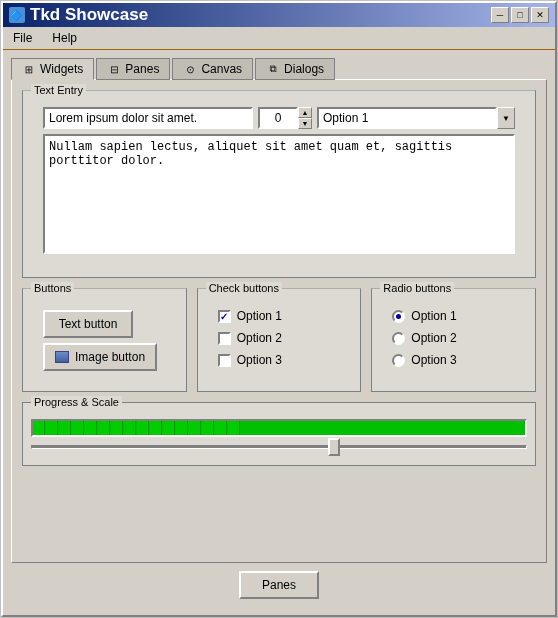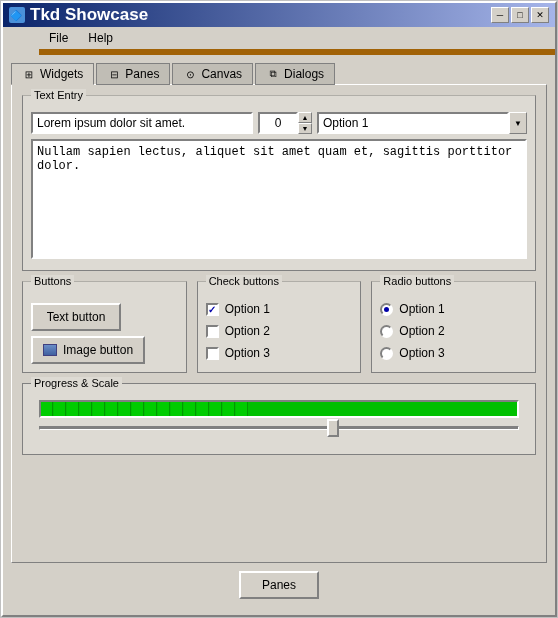--- a/index.html
+++ b/index.html
@@ -67,22 +67,21 @@
       justify-content: center;
       font-size: 9px;
       cursor: pointer;
       color: #000;
     }
     .menu-bar {
       background: #d4d0c8;
       padding: 2px 4px;
       display: flex;
       gap: 8px;
-      border-bottom: 6px solid #a16207;
-      margin-left: 36px;
+      border-bottom: 1px solid #a16207;
     }
     .menu-item {
       padding: 2px 6px;
       cursor: pointer;
       font-size: 12px;
     }
     .content {
       padding: 8px;
       flex: 1;
       display: flex;
@@ -130,21 +129,21 @@
       border-left-color: #fff;
       flex: 1;
       padding: 10px;
       display: flex;
       flex-direction: column;
       gap: 10px;
     }
     .section-box {
       border: 1px solid #808080;
       border-top-color: #b0aea8;
-      padding: 8px;
+      padding: 20px;
       padding-top: 16px;
       position: relative;
       background: #dddad3;
     }
     .section-label {
       position: absolute;
       top: -7px;
       left: 8px;
       background: #dddad3;
       padding: 0 3px;
@@ -343,21 +342,21 @@
     }
     .radio-classic.selected::after {
       content: '';
       width: 5px;
       height: 5px;
       background: #0000aa;
       border-radius: 50%;
     }
     .progress-section {
       border: 1px solid #808080;
-      padding: 16px;
+      padding: 8px;
       padding-top: 16px;
       position: relative;
       background: #dddad3;
     }
     .progress-bar-container {
       height: 18px;
       border: 2px solid;
       border-top-color: #808080;
       border-left-color: #808080;
       border-bottom-color: #fff;

